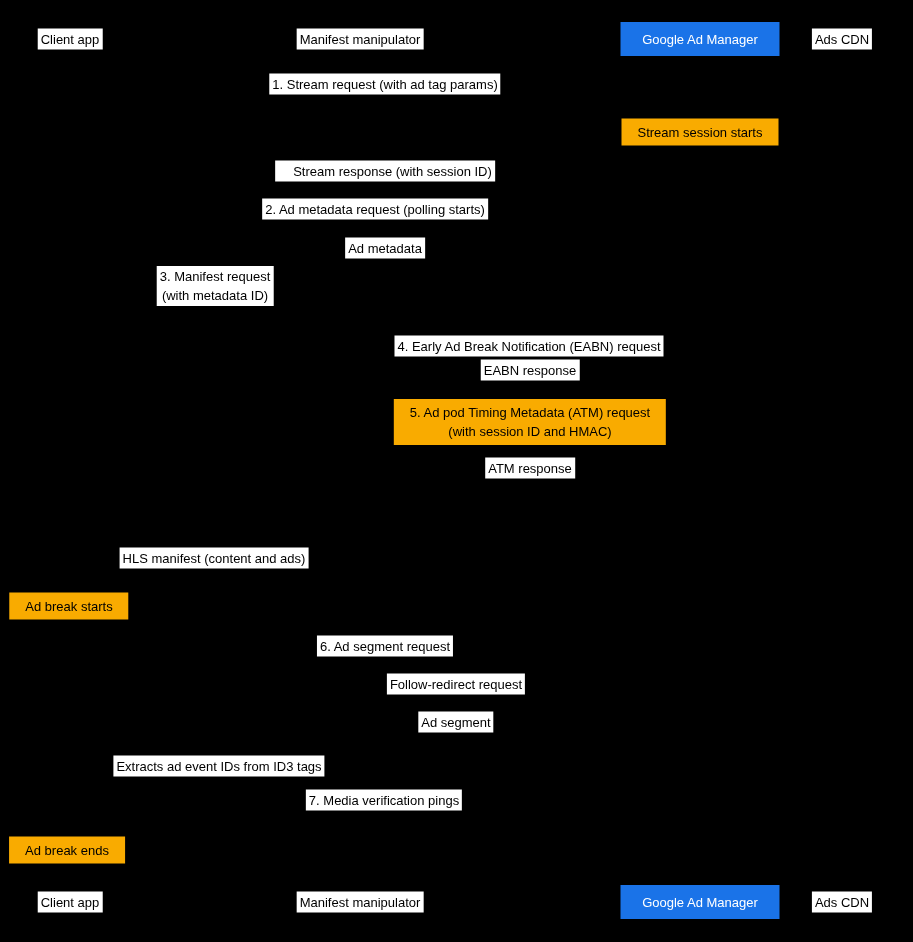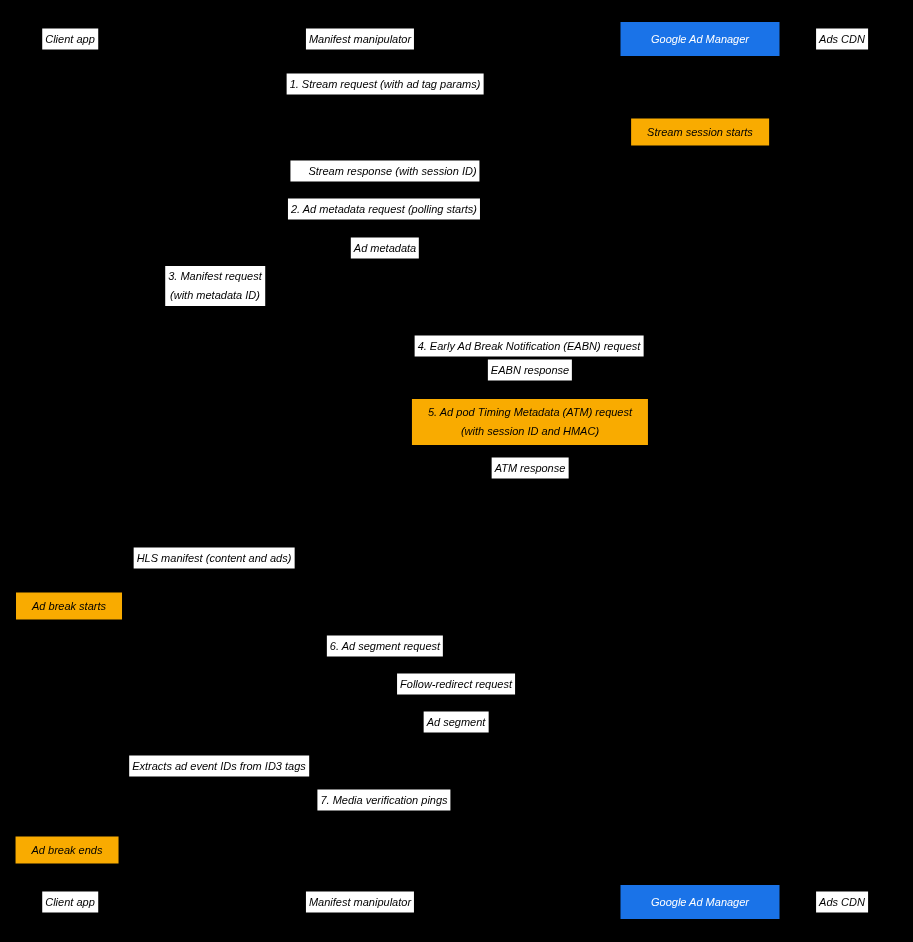--- a/index.html
+++ b/index.html
@@ -2,24 +2,23 @@
 <html><head>
 <meta charset="utf-8">
 <style>
   html, body { margin: 0; padding: 0; background: #000; }
   #canvas {
     position: relative;
     width: 913px;
     height: 942px;
     background: var(--bg, #000000);
     font-family: "Liberation Sans", sans-serif;
-    font-size: 11px;
+    font-size: 13px;
     color: var(--label-text, #000000);
     overflow: hidden;
-    font-style: italic;
   }
   .item {
     position: absolute;
     transform: translate(-50%, -50%);
     white-space: nowrap;
     text-align: center;
     line-height: 19px;
   }
   .lbl {
     background: var(--label-bg, #ffffff);
@@ -49,21 +48,21 @@
     <div class="item lbl" style="left: 70px; top: 902px;">Client app</div>
     <div class="item lbl" style="left: 360px; top: 39px;">Manifest manipulator</div>
     <div class="item lbl" style="left: 360px; top: 902px;">Manifest manipulator</div>
     <div class="item actor-hl" style="left: 700px; top: 39px;">Google Ad Manager</div>
     <div class="item actor-hl" style="left: 700px; top: 902px;">Google Ad Manager</div>
     <div class="item lbl" style="left: 842px; top: 39px;">Ads CDN</div>
     <div class="item lbl" style="left: 842px; top: 902px;">Ads CDN</div>
     <div class="item lbl" style="left: 385px; top: 84px;">1. Stream request (with ad tag params)</div>
     <div class="item note" style="left: 700px; top: 132px;">Stream session starts</div>
     <div class="item lbl" style="left: 385px; top: 171px; padding-left: 18px;">Stream response (with session ID)</div>
-    <div class="item lbl" style="left: 384px; top: 209px;">2. Ad metadata request (polling starts)</div>
+    <div class="item lbl" style="left: 375px; top: 209px;">2. Ad metadata request (polling starts)</div>
     <div class="item lbl" style="left: 385px; top: 248px;">Ad metadata</div>
     <div class="item lbl" style="left: 215px; top: 286px;">
       <span class="line">3. Manifest request</span>
       <span class="line">(with metadata ID)</span>
     </div>
     <div class="item lbl" style="left: 529px; top: 346px;">4. Early Ad Break Notification (EABN) request</div>
     <div class="item lbl" style="left: 530px; top: 370px;">EABN response</div>
     <div class="item note" style="left: 530px; top: 422px;">
       <span class="line">5. Ad pod Timing Metadata (ATM) request</span>
       <span class="line">(with session ID and HMAC)</span>

